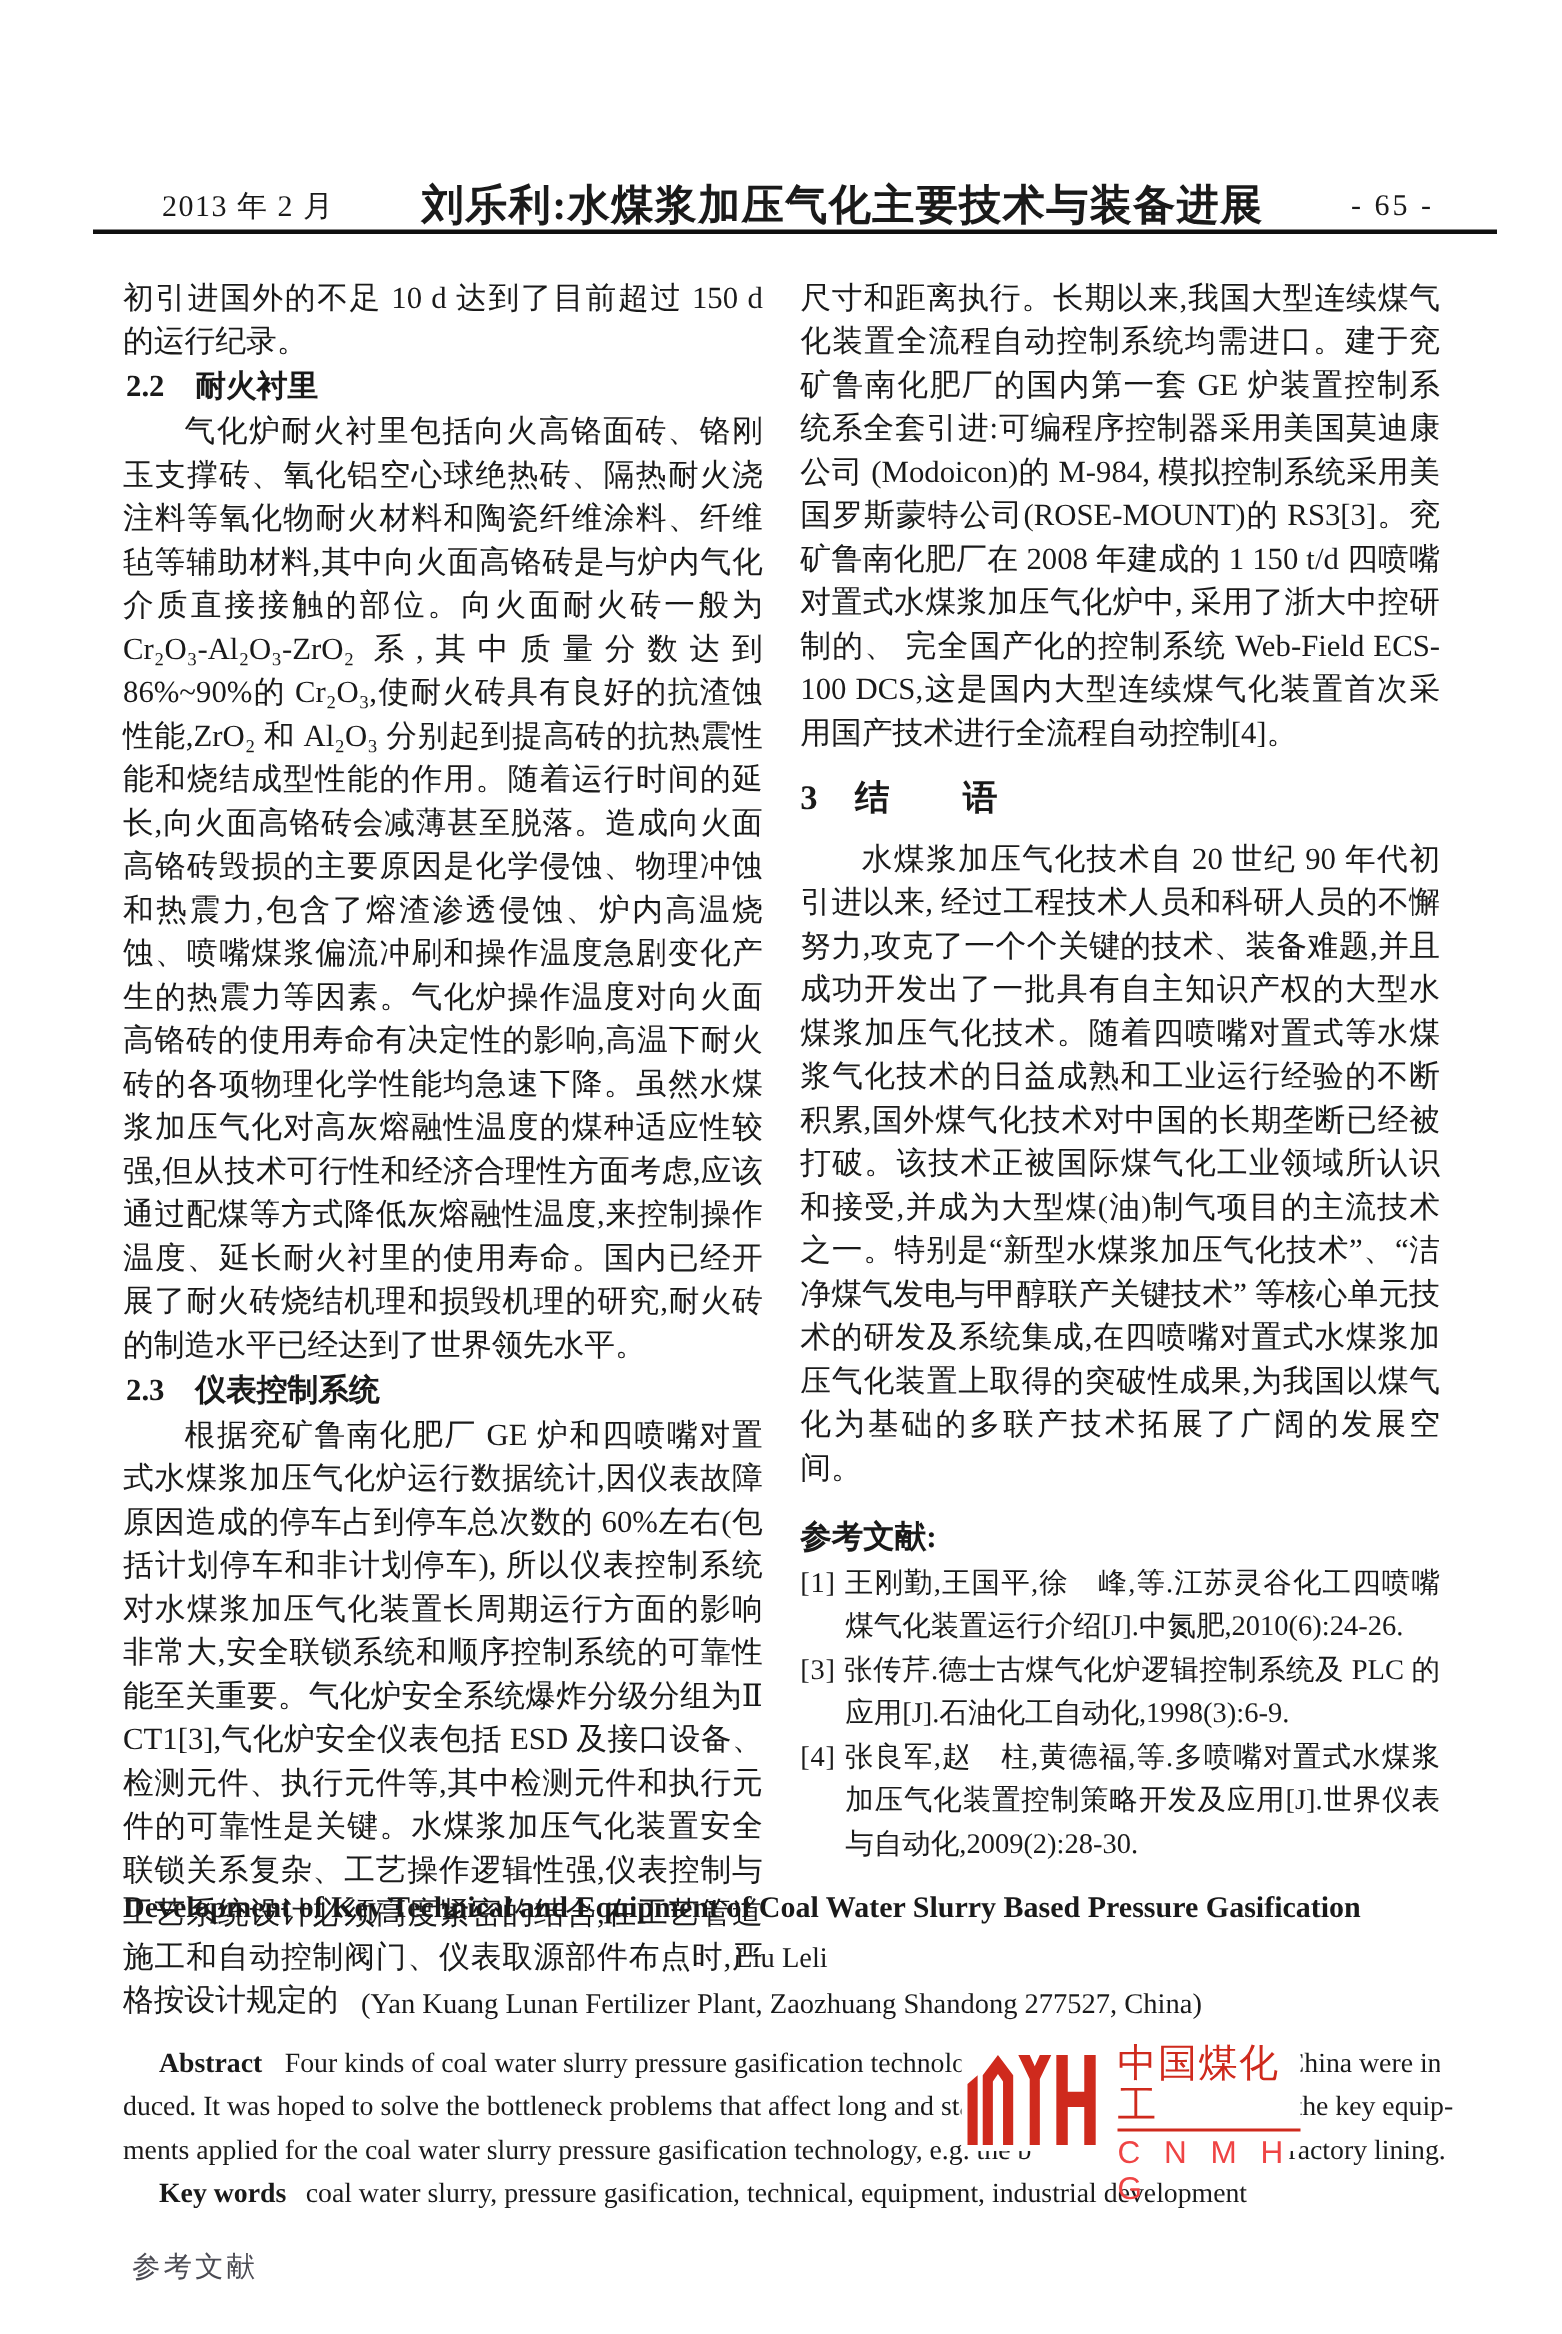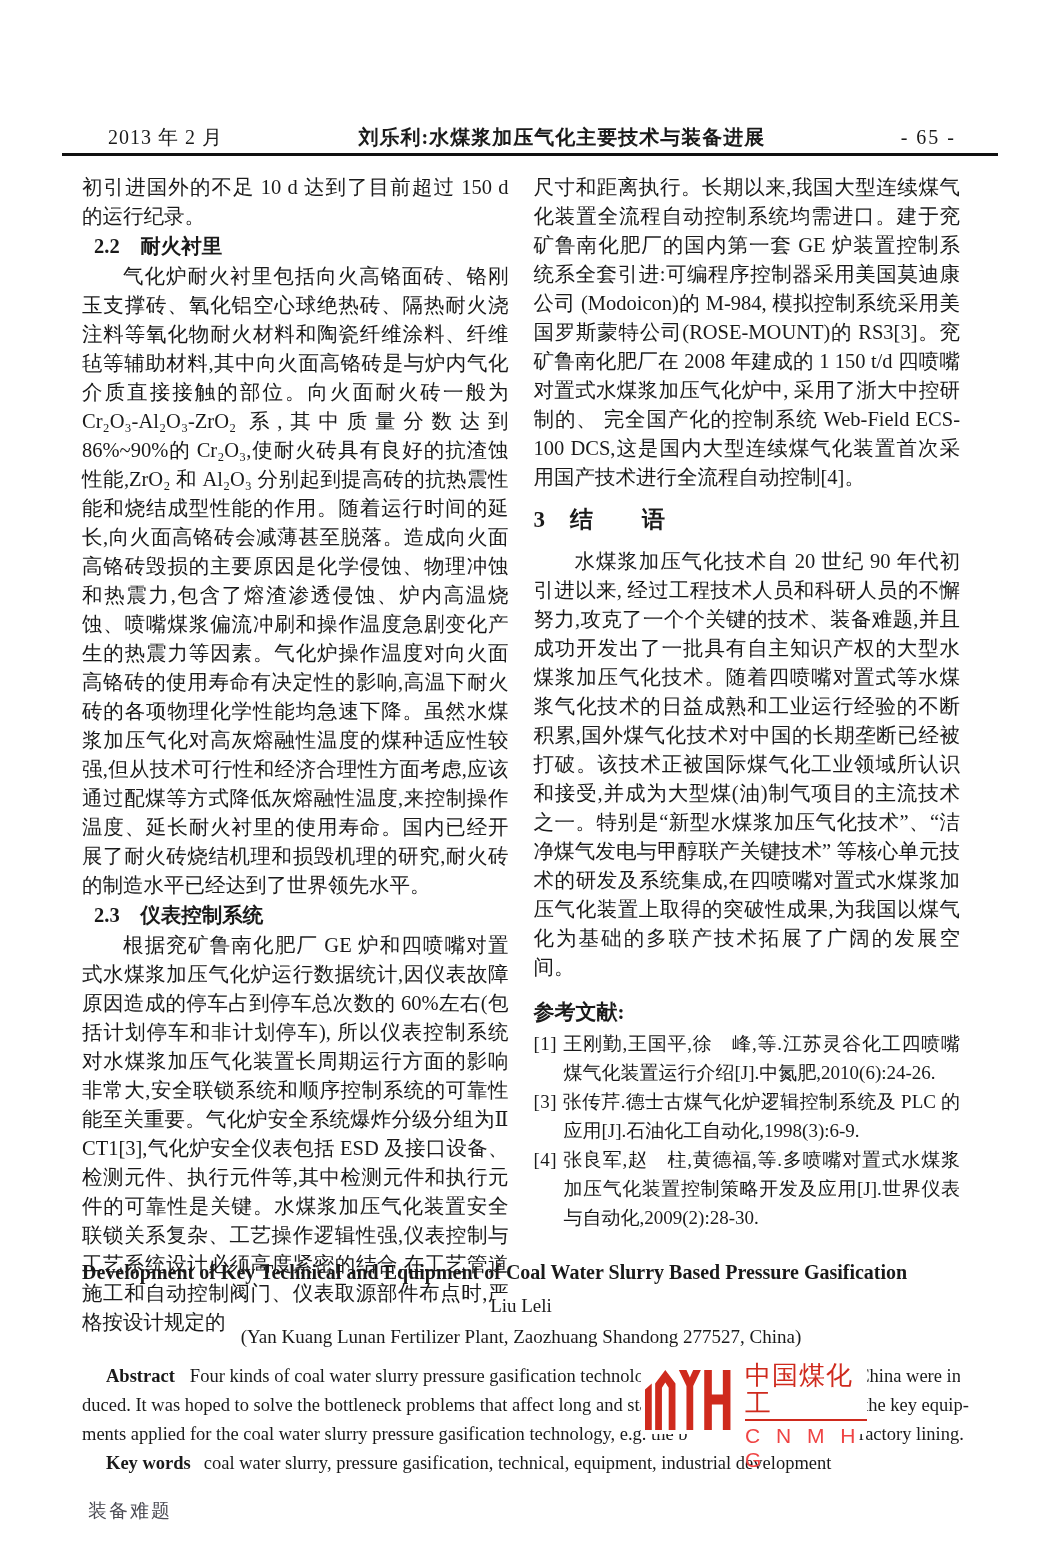--- a/index.html
+++ b/index.html
@@ -3,30 +3,30 @@
 <meta charset="utf-8">
 <style>
   html,body{margin:0;padding:0;background:#e8e8e8;}
   .page{position:relative;width:1041px;height:1556px;background:#ffffff;overflow:hidden;
         font-family:"Liberation Serif","DejaVu Serif",serif;color:#1a1a1a;}
 
   
   .header{position:absolute;left:62px;top:124px;width:936px;height:26px;
           display:flex;align-items:center;font-size:20px;}
   .h-date{margin-left:46px;letter-spacing:1px;}
-  .h-title{flex:1;text-align:center;font-weight:bold;letter-spacing:1px;font-size:20px;}
+  .h-title{flex:1;text-align:center;font-weight:bold;letter-spacing:1px;font-size:28px;}
   .h-page{margin-right:42px;letter-spacing:2px;}
   .rule{position:absolute;left:62px;top:153px;width:936px;height:3px;background:#101010;}
 
   
-  .columns{position:absolute;left:82px;top:173px;width:878px;display:flex;gap:25px;}
+  .columns{position:absolute;left:82px;top:185px;width:878px;display:flex;gap:25px;}
   .col{width:427px;}
   .body-p{margin:0;font-size:20.5px;line-height:29px;text-align:justify;text-indent:2em;}
   .body-p.no-indent{text-indent:0;}
-  .sec-h{margin:1px 0 1px 12px;font-size:20.5px;line-height:29px;font-weight:bold;}
+  .sec-h{margin:1px 0 1px 2px;font-size:20.5px;line-height:29px;font-weight:bold;}
   .big-h{margin:13px 0 12px 0;font-size:23px;line-height:30px;font-weight:bold;letter-spacing:1px;}
   .ref-h{margin:15px 0 2px 0;font-size:21px;line-height:30px;font-weight:bold;}
   .refs{font-size:19px;line-height:29px;}
   .ref-item{padding-left:30px;text-indent:-30px;text-align:justify;margin:0;}
   .ref-num{letter-spacing:0.5px;}
 
   
   .english{position:absolute;left:82px;top:1260px;width:878px;}
   .en-title{font-weight:bold;font-size:20px;line-height:25px;}
   .en-author{text-align:center;font-size:19px;margin-top:9px;line-height:24px;}
@@ -113,14 +113,14 @@
         <polygon points="40,7 49,7 53,16 57,7 66,7 57,26 57,78 49,78 49,26"></polygon>
         <path d="M70,7 h9 v29 h13 V7 h9 v71 h-9 V48 h-13 v30 h-9 z"></path>
       </g>
     </svg>
     <div class="wm-right">
       <div class="wm-cn" style="color: rgb(207, 42, 29); border-bottom: 2px solid rgb(207, 42, 29);">中国煤化工</div>
       <div class="wm-en" style="color: #ef4444;">C N M H G</div>
     </div>
   </div>
 
-  <div class="footer">装备难题</div>
+  <div class="footer">参考文献</div>
 </div>
 
 </body></html>

